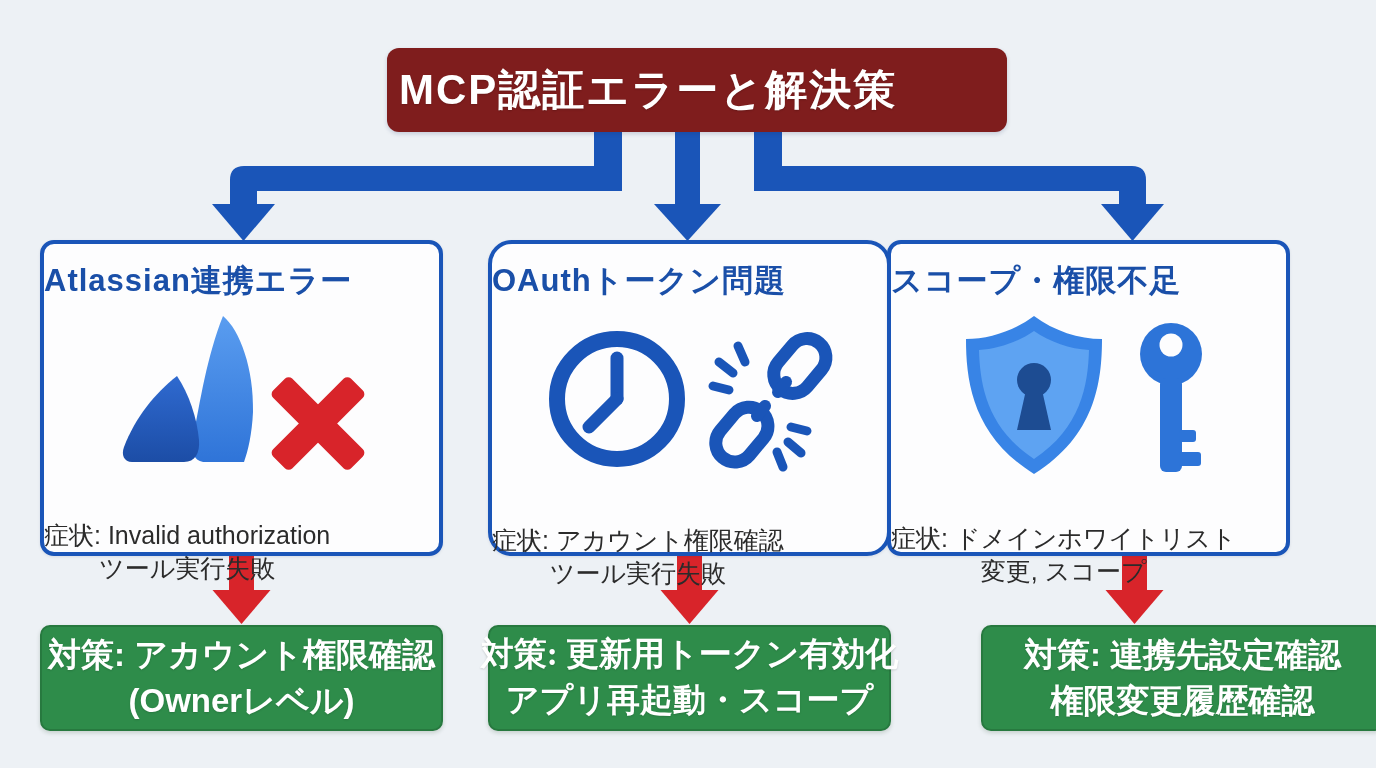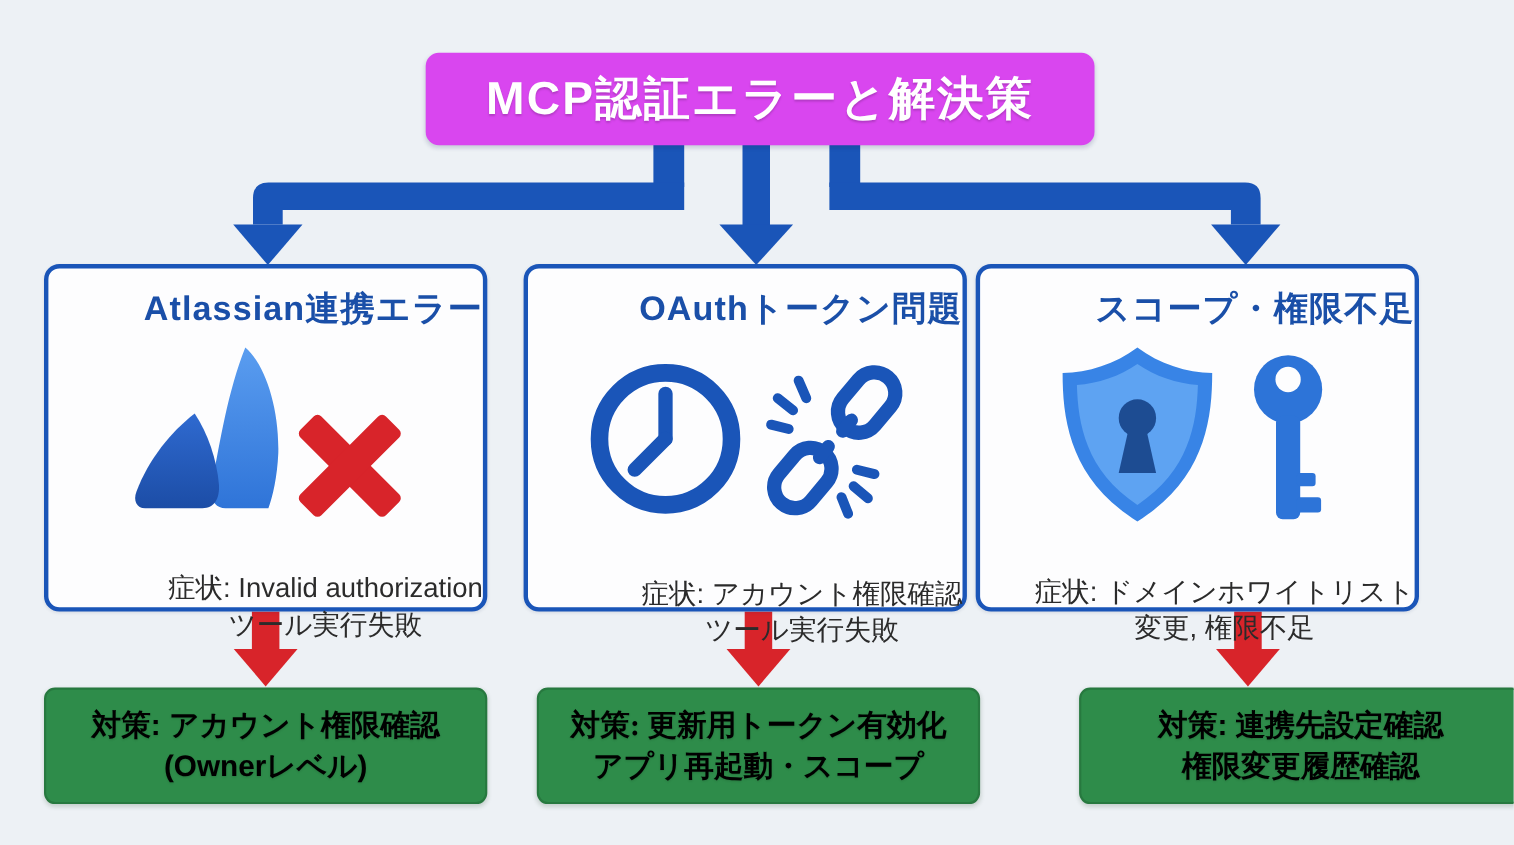--- a/index.html
+++ b/index.html
@@ -10,43 +10,44 @@
     overflow:hidden;
   }
   .canvas{position:relative;width:1376px;height:768px;background:#edf1f5;}
 
   
   .connectors{position:absolute;left:0;top:0;width:1376px;height:768px;z-index:0;}
 
   
   .title-box{
     position:absolute;left:387px;top:48px;width:608px;height:84px;
-    background:#d946ef;border-radius:12px;
-    display:flex;align-items:center;justify-content:center;
+    background:#7f1d1d;border-radius:12px;
+    display:flex;align-items:center;justify-content:flex-start;
     box-shadow:0 2px 4px rgba(20,40,90,.18);
     z-index:2;
+    padding-left:12px;
   }
   .title-box .title-text{
     color:#ffffff;font-size:42px;font-weight:bold;letter-spacing:2px;
     text-shadow:0 1px 2px rgba(0,0,0,.18);
     white-space:nowrap;
   }
 
   
   .card{
     position:absolute;top:240px;width:403px;height:316px;
     background:#fdfdfe;border:4px solid #1a55b8;border-radius:14px;
     box-sizing:border-box;
-    display:flex;flex-direction:column;align-items:flex-end;
+    display:flex;flex-direction:column;align-items:flex-start;
     box-shadow:0 1px 3px rgba(20,40,90,.10);
     z-index:1;
     gap:12px;
   }
   .card.c1{left:40px;}
-  .card.c2{left:476px;}
+  .card.c2{left:488px;border-radius:24px;}
   .card.c3{left:887px;}
   .card-heading{
     margin-top:16px;
     color:#1a4fa8;font-size:31px;font-weight:bold;letter-spacing:1px;
     white-space:nowrap;
   }
   .card-icon-area{
     flex:1;display:flex;align-items:center;justify-content:center;width:100%;
   }
   .card-symptom{
@@ -60,21 +61,21 @@
     background:#2e8c4a;border:2px solid #27793f;border-radius:10px;
     box-sizing:border-box;
     display:flex;flex-direction:column;align-items:center;justify-content:center;
     box-shadow:0 2px 4px rgba(20,60,30,.18);
     z-index:1;
   }
   .solution.s1{left:40px;}
   .solution.s2{left:488px;font-family:Liberation Serif, serif;}
   .solution.s3{left:933px;margin-left:48px;}
   .solution div{
-    color:#000000;font-size:27px;font-weight:bold;line-height:1.38;
+    color:#ffffff;font-size:33px;font-weight:bold;line-height:1.38;
     text-align:center;white-space:nowrap;
     text-shadow:0 1px 2px rgba(0,0,0,.15);
   }
 </style>
 </head>
 <body>
 
 <div class="canvas">
 
   <svg class="connectors" viewBox="0 0 1376 768">
@@ -206,21 +207,21 @@
           <circle cx="232" cy="40" r="31"></circle>
           <circle cx="232" cy="31" r="11.5" fill="#fdfdfe"></circle>
           <rect x="221" y="64" width="22" height="94" rx="6"></rect>
           <rect x="240" y="116" width="17" height="12" rx="3"></rect>
           <rect x="240" y="138" width="22" height="14" rx="3"></rect>
         </g>
       </svg>
     </div>
     <div class="card-symptom">
       <div>症状: ドメインホワイトリスト</div>
-      <div>変更, 権限不足</div>
+      <div>変更, スコープ</div>
     </div>
   </div>
 
   <div class="solution s1">
     <div>対策: アカウント権限確認</div>
     <div>(Ownerレベル)</div>
   </div>
   <div class="solution s2">
     <div>対策: 更新用トークン有効化</div>
     <div>アプリ再起動・スコープ</div>

